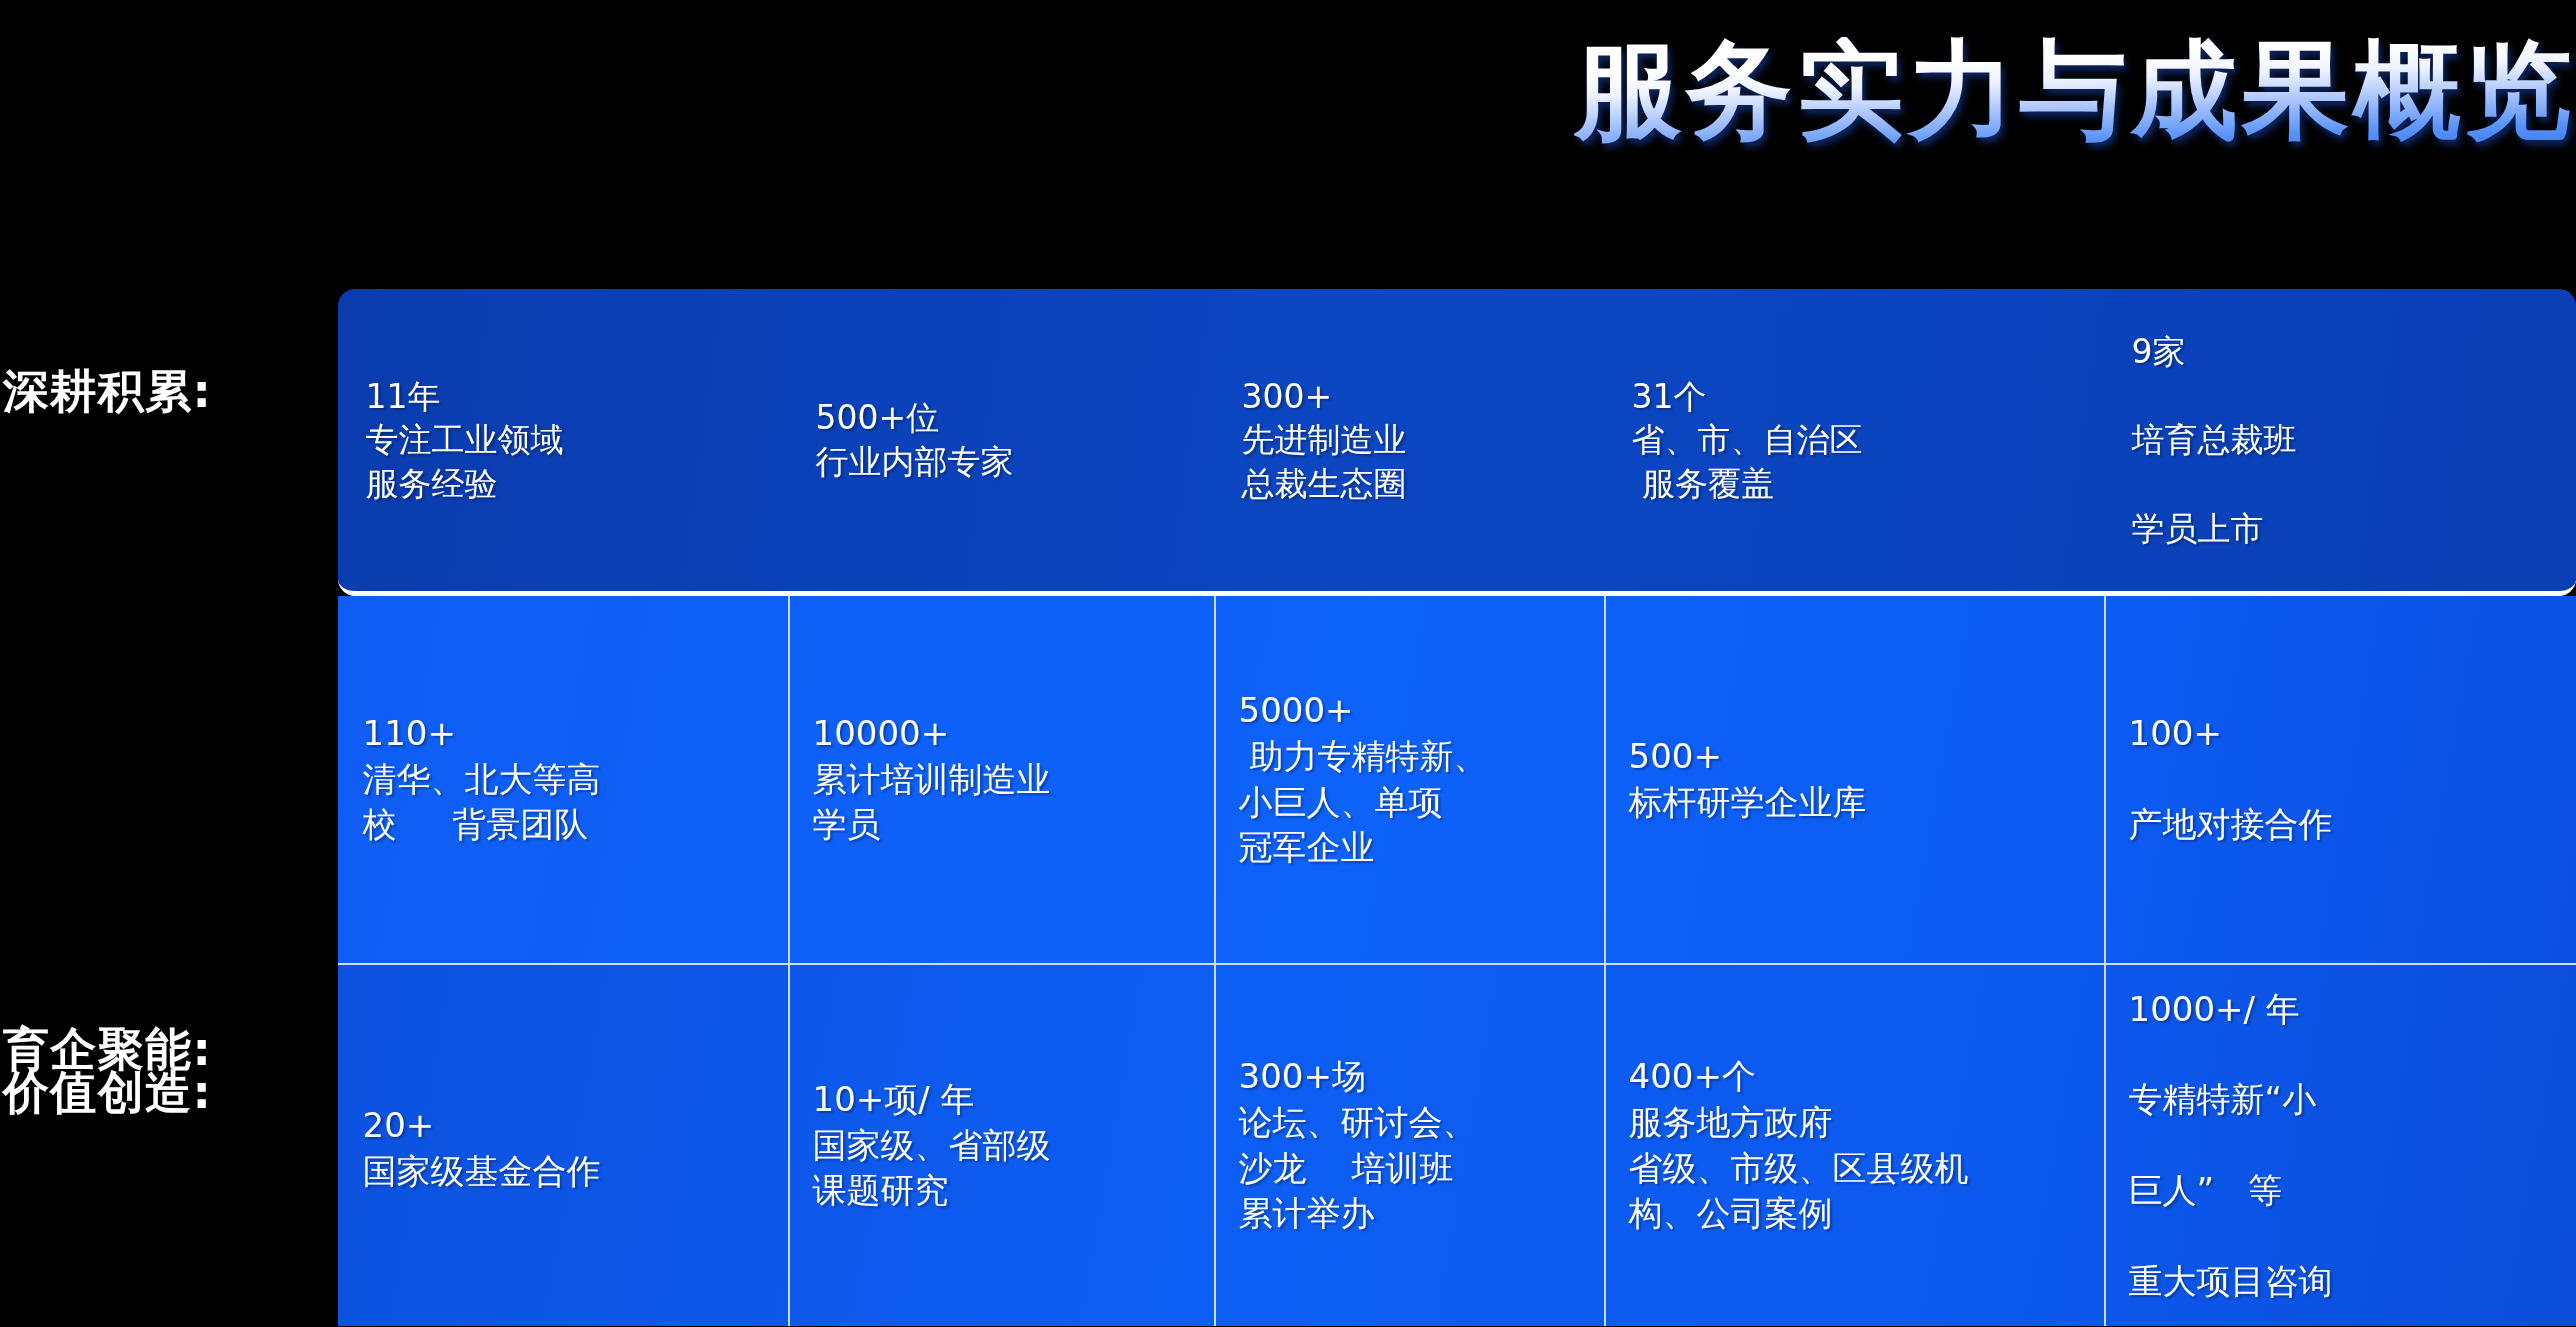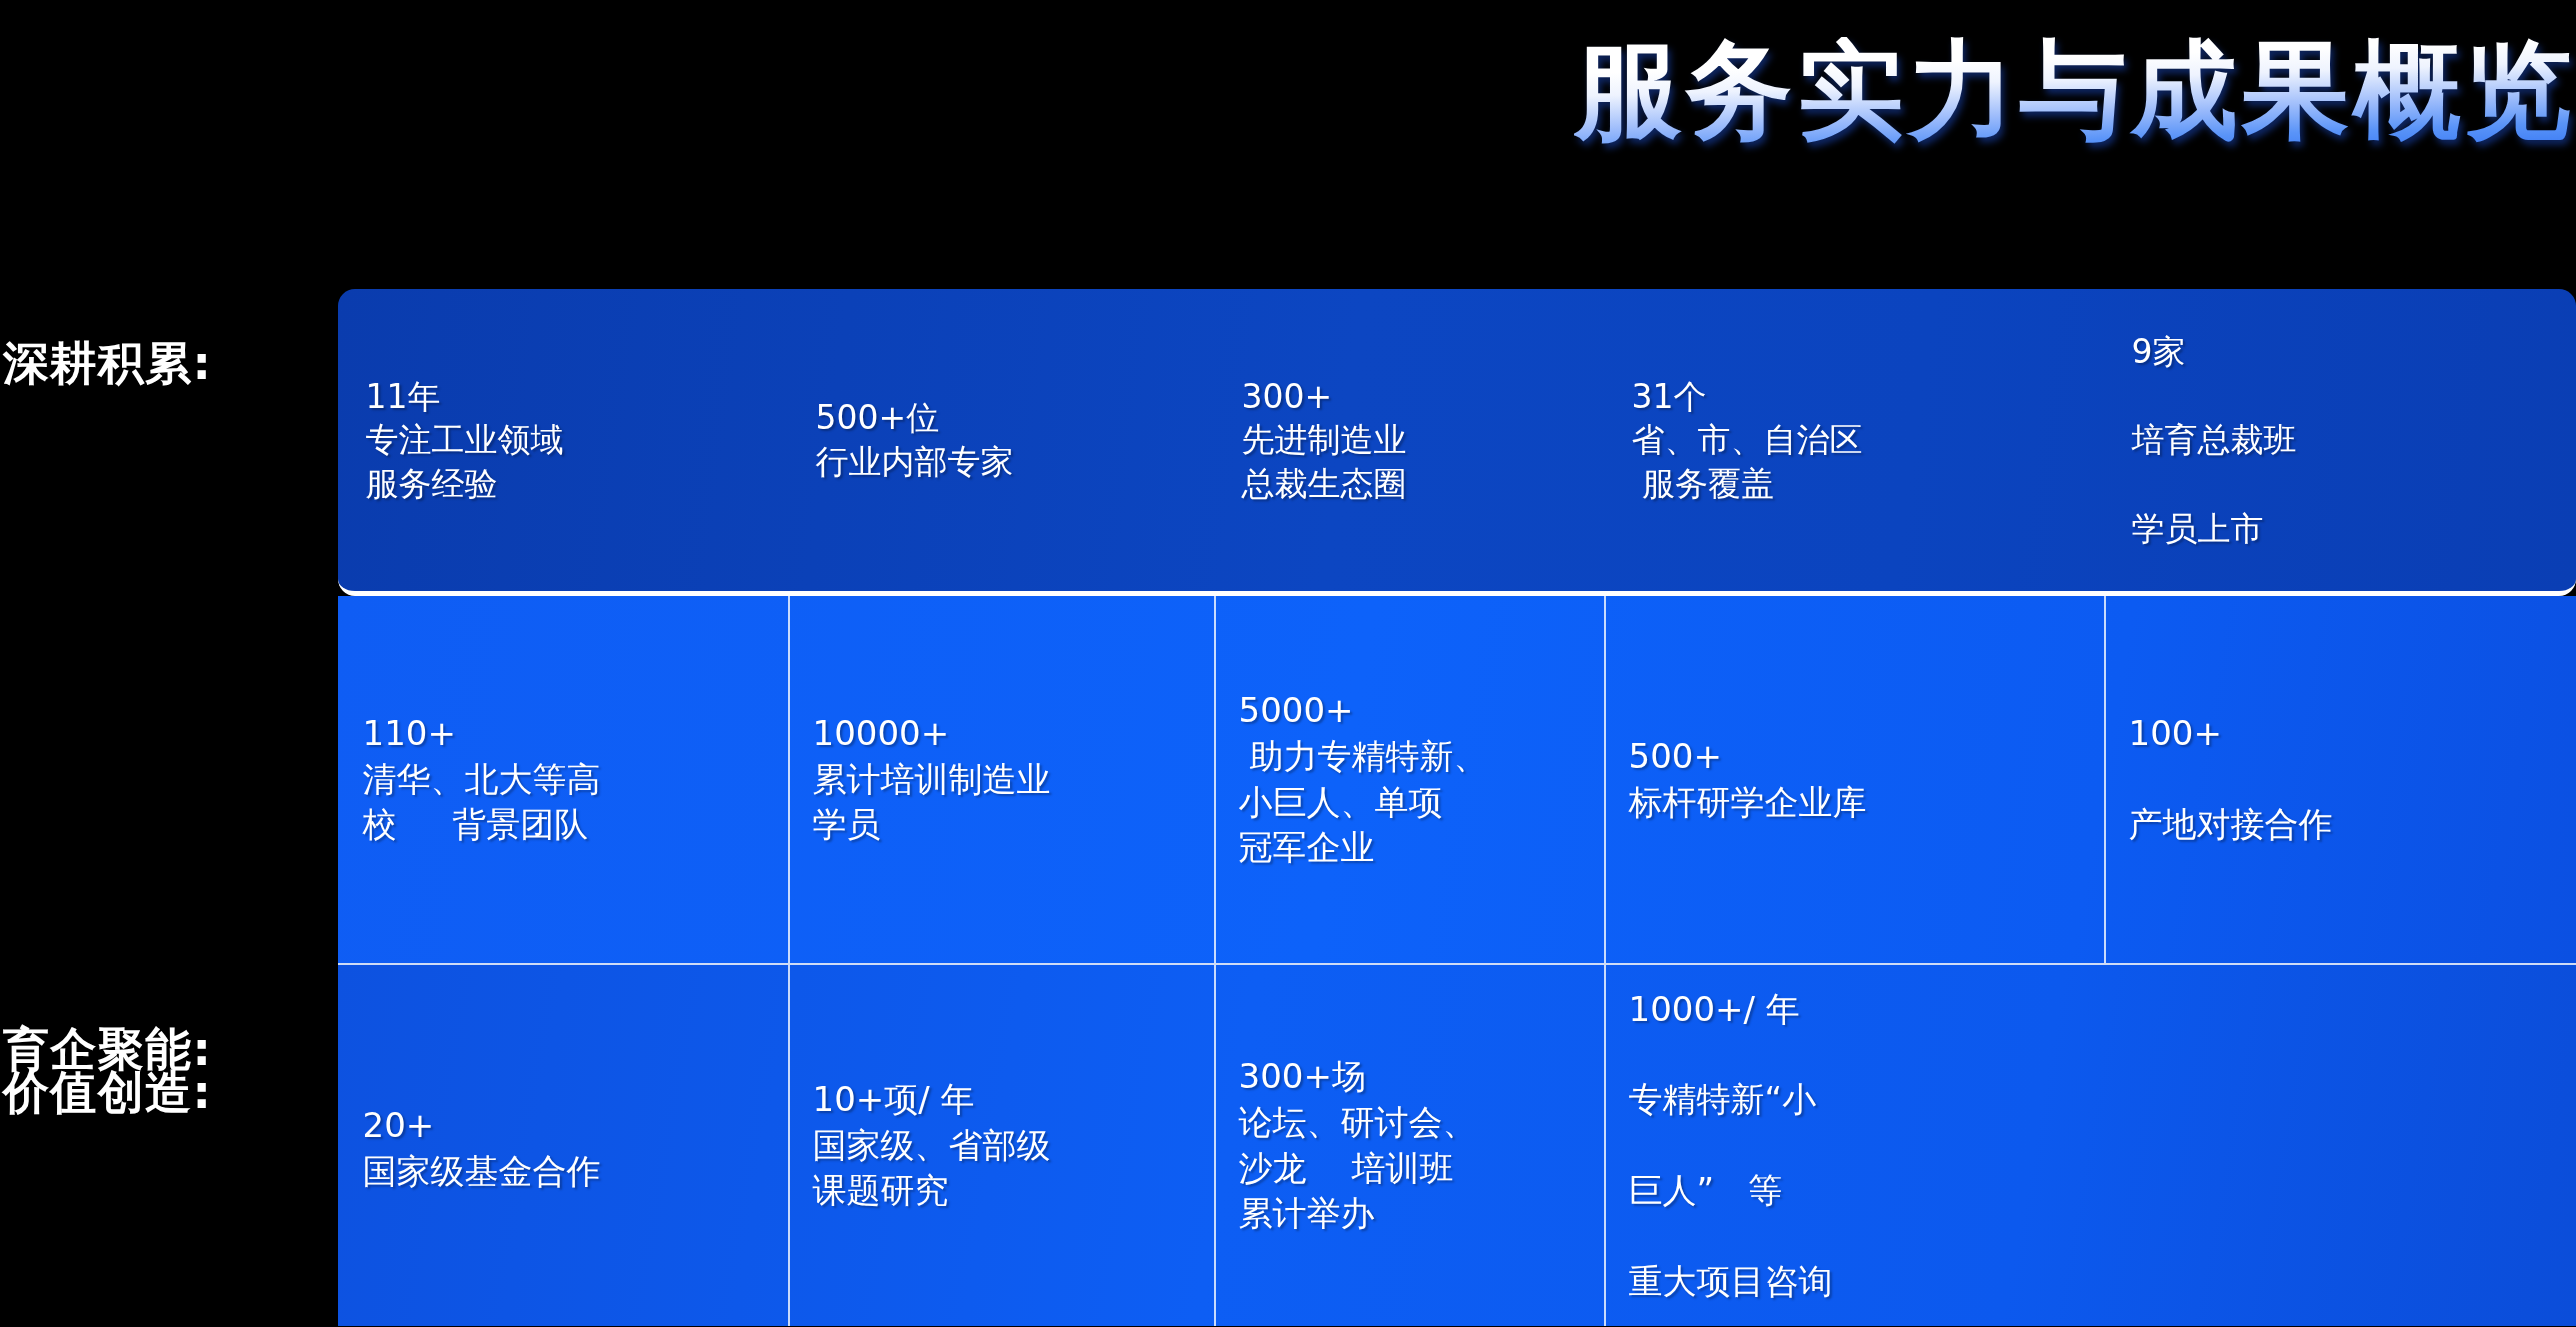--- a/index.html
+++ b/index.html
@@ -54,21 +54,21 @@
     left: 0;
     width: 318px;
     color: #ffffff;
     font-size: 46px;
     font-weight: 900;
     letter-spacing: 1.4px;
     white-space: nowrap;
     text-shadow: 2.2px 2.9px 2.2px rgba(0,0,0,0.85);
     font-family: "DejaVu Sans", "Liberation Sans", sans-serif;
   }
-  .row-label.r0 { top: 44px;  left: 2.9px; }
+  .row-label.r0 { top: 72px;  left: 2.9px; }
   .row-label.r1 { top: 730px; left: 2.9px; }
   .row-label.r2 { top: 773px; left: 2.9px; }
 
   
   .table {
     position: absolute;
     left: 338px;
     top: 289px;
     width: 2238px;
     height: 1038px;
@@ -213,20 +213,26 @@
       <div class="cell-line">10+项/ 年</div>
       <div class="cell-line">国家级、省部级</div>
       <div class="cell-line">课题研究</div>
     </div>
     <div class="tcell c2">
       <div class="cell-line">300+场</div>
       <div class="cell-line">论坛、研讨会、</div>
       <div class="cell-line">沙龙　 培训班</div>
       <div class="cell-line">累计举办</div>
     </div>
+    <div class="tcell c3">
+      <div class="cell-line">400+个</div>
+      <div class="cell-line">服务地方政府</div>
+      <div class="cell-line">省级、市级、区县级机</div>
+      <div class="cell-line">构、公司案例</div>
+    </div>
     <div class="tcell c4">
       <div class="cell-line">1000+/ 年</div>
       <div class="cell-line">专精特新“小</div>
       <div class="cell-line">巨人”　等</div>
       <div class="cell-line">重大项目咨询</div>
     </div>
   </div>
 
 </div>
 

